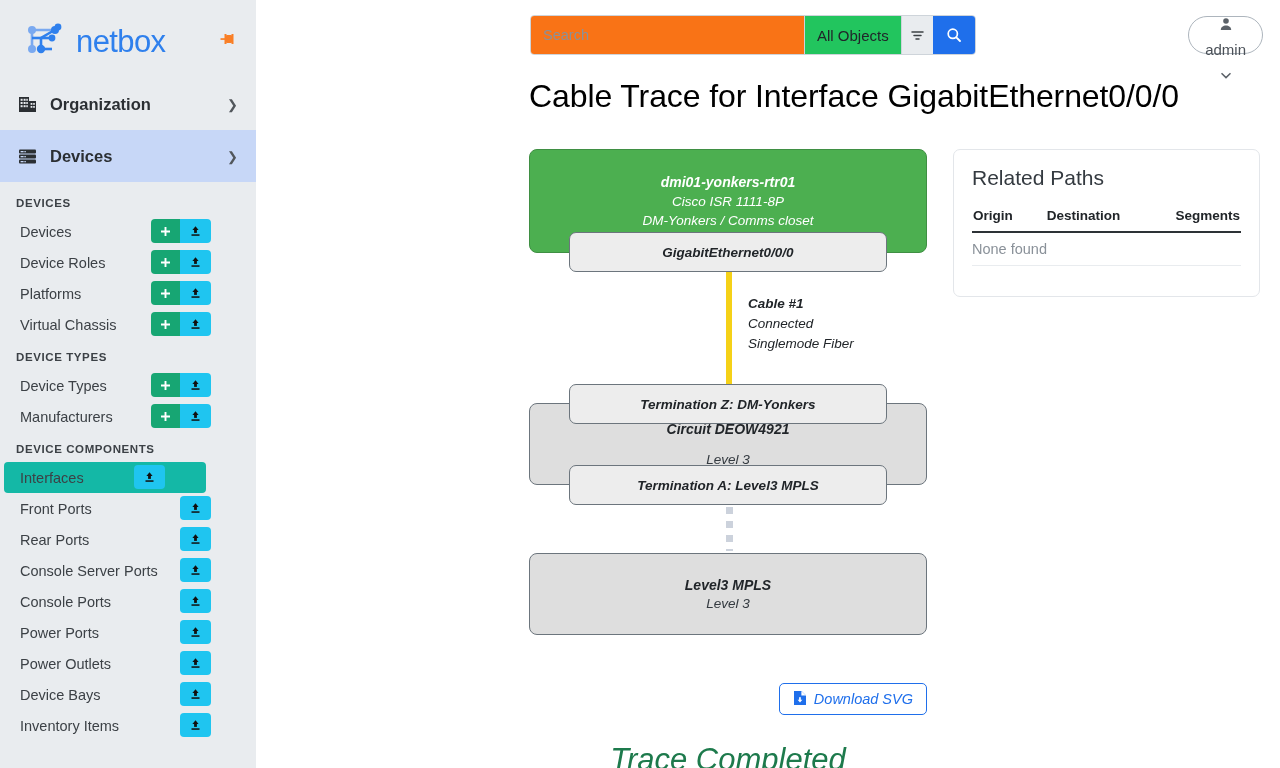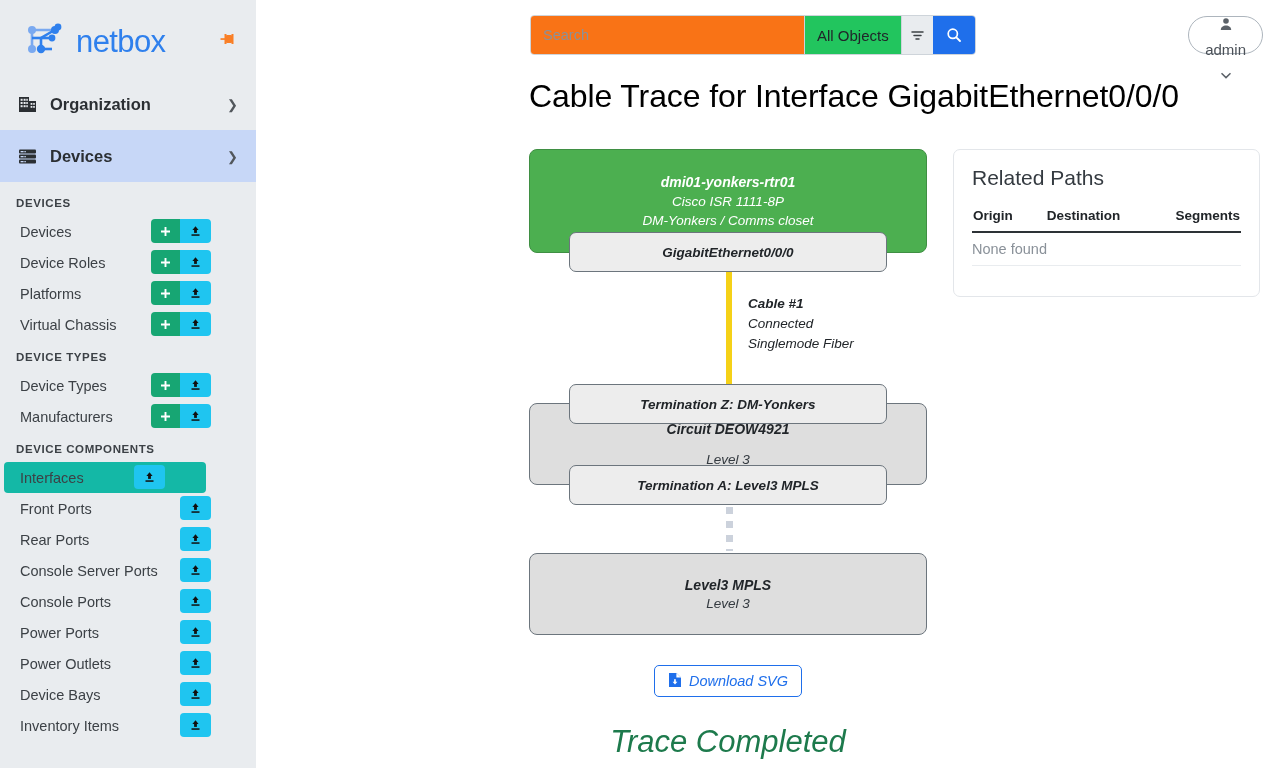--- a/index.html
+++ b/index.html
@@ -184,21 +184,21 @@
     position: absolute; left: 197px; top: 2px;
     width: 7px; height: 44px;
     background-image: linear-gradient(to bottom, #ccd2dc 0 7px, transparent 7px 14px);
     background-size: 7px 14px;
     background-repeat: repeat-y;
   }
 
   .overlap-neg { margin-top: -21px; }
   .overlap-neg2 { margin-top: -20px; }
 
-  .dl-wrap { display: flex; justify-content: center; margin-top: 30px; }
+  .dl-wrap { display: flex; justify-content: flex-end; margin-top: 48px; }
   .dl-btn {
     display: inline-flex; align-items: center; gap: 7px;
     height: 32px; padding: 0 13px;
     border: 1px solid #1f6feb; border-radius: 5px;
     color: #1f6feb; font-size: 14.5px; background: #fff; cursor: pointer;
   }
 
   .trace-done {
     text-align: center; margin-top: 27px;
     font-size: 31px; color: #1d7a4c; font-weight: 400;

